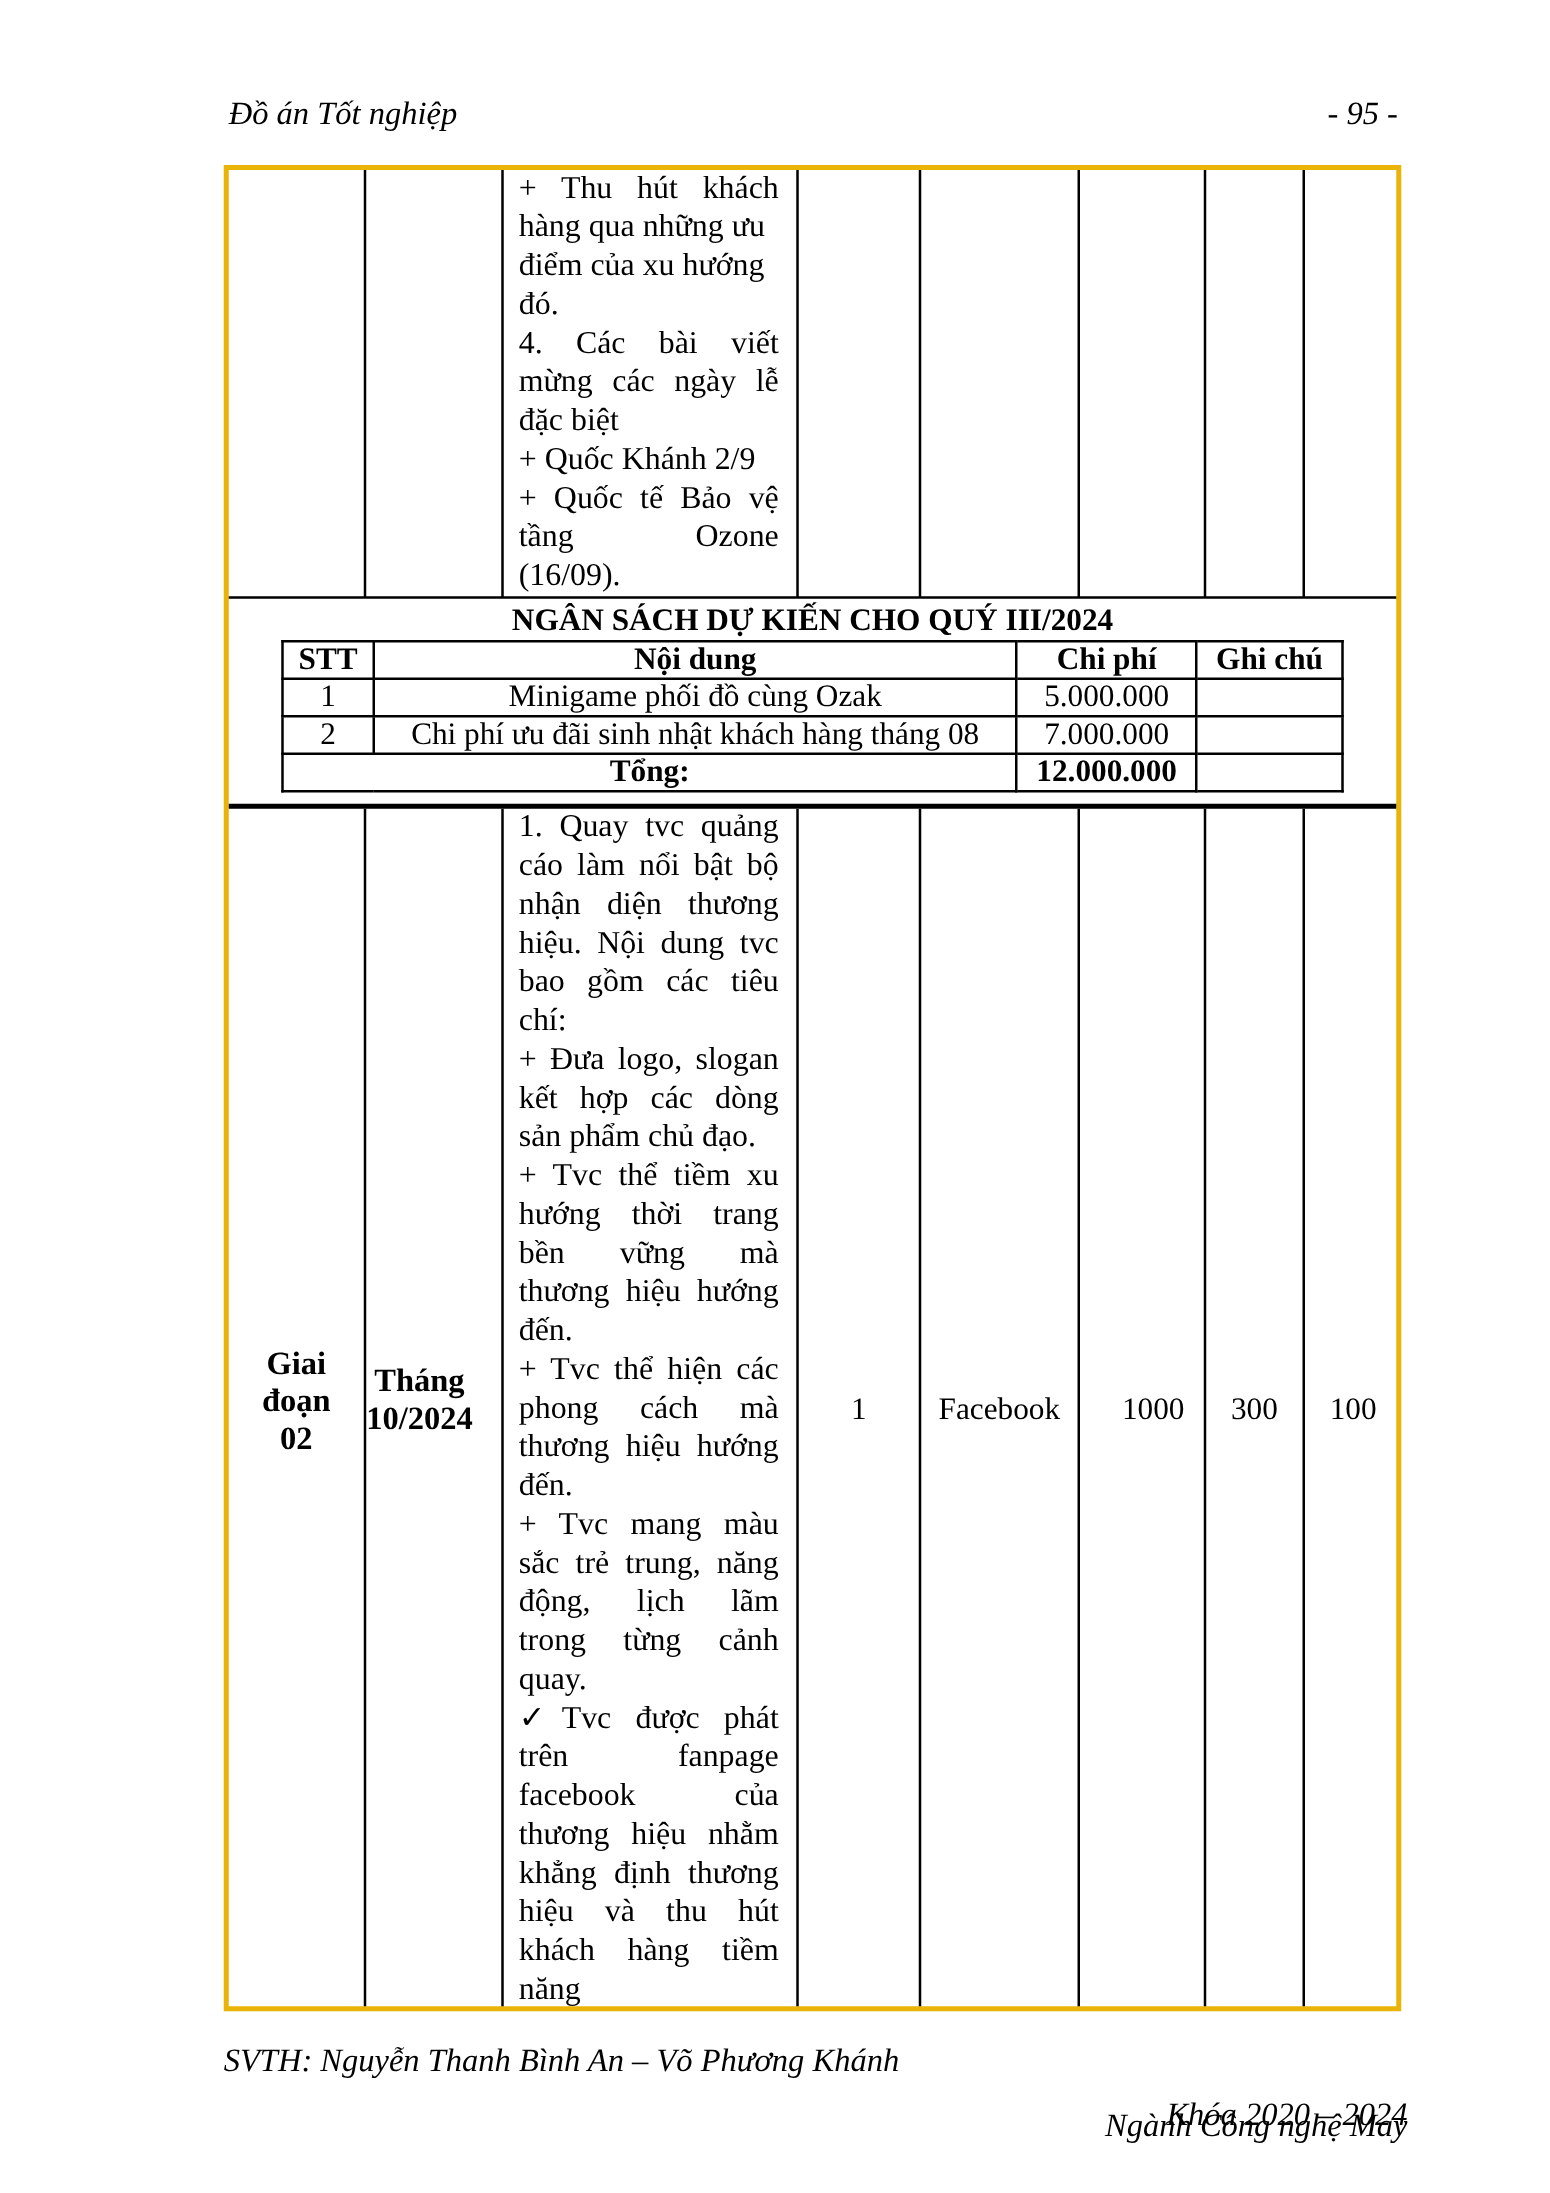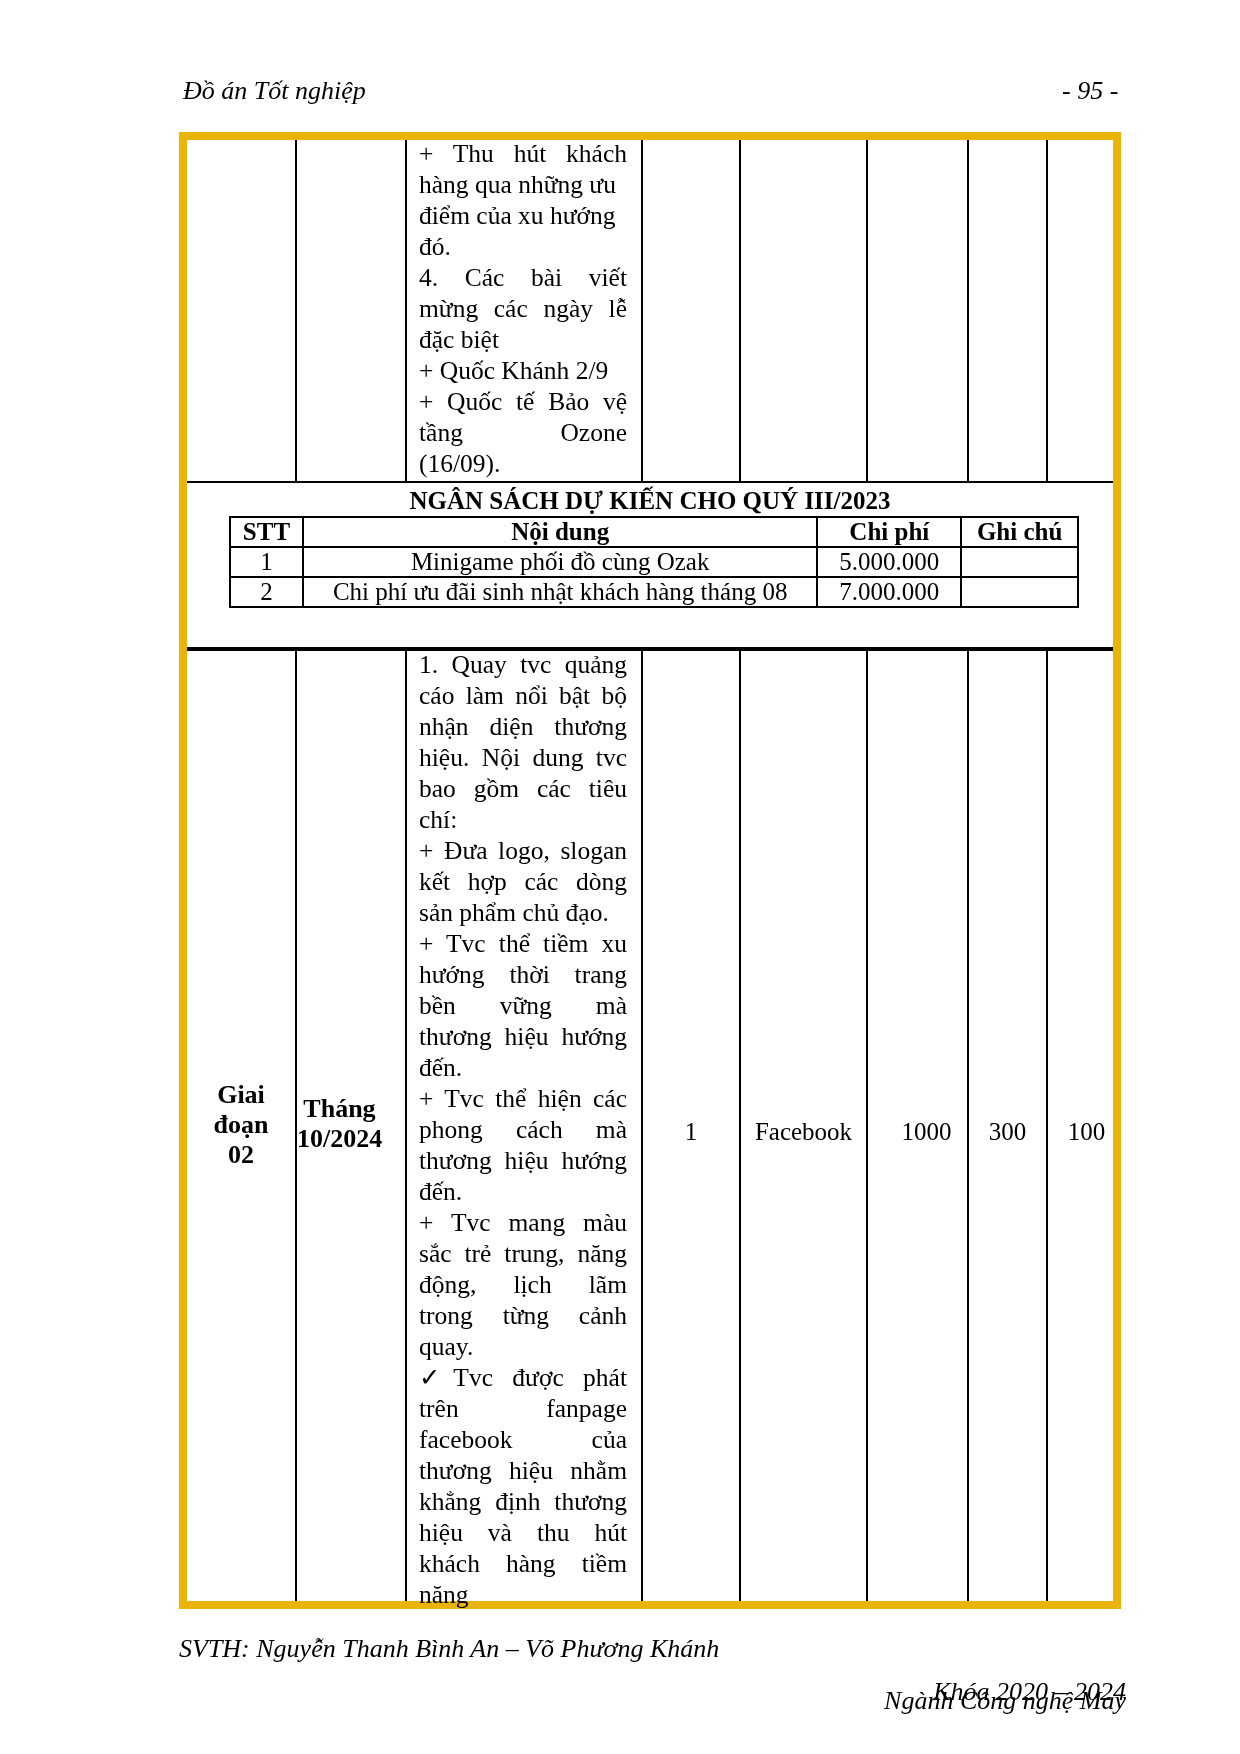--- a/index.html
+++ b/index.html
@@ -5,21 +5,21 @@
   html, body { margin:0; padding:0; background:#ffffff; }
   body { width:1240px; height:1754px; position:relative; overflow:hidden;
          font-family:"Liberation Serif", "DejaVu Serif", serif; color:#000; }
   .hdr-left { position:absolute; left:183px; top:76px; font-size:26px; font-style:italic; }
   .hdr-right { position:absolute; left:1062px; top:76px; font-size:26px; font-style:italic; }
   .ftr-left { position:absolute; left:179px; top:1634px; font-size:26px; font-style:italic; }
   .ftr-right1 { position:absolute; right:114px; top:1686px; font-size:26px; font-style:italic; }
   .ftr-right2 { position:absolute; right:114px; top:1677px; font-size:26px; font-style:italic; }
 
   .frame { position:absolute; left:179px; top:132px; width:942px; height:1477px;
-           border:8px solid #eab308; box-sizing:border-box; }
+           border:4px solid #eab308; box-sizing:border-box; }
   .vline { position:absolute; width:2px; background:#000; }
   .hline { position:absolute; left:0; right:0; background:#000; }
 
   .cell-text { position:absolute; font-size:25.5px; line-height:31px; text-align:justify;
                text-align-last:left; }
   .cell-text div { text-align:justify; text-align-last:justify; }
   .cell-text div.last { text-align-last:left; }
 
   .budget-title { position:absolute; left:0; right:0; top:346px; text-align:center;
                   font-weight:bold; font-size:25px; line-height:30px; }
@@ -57,21 +57,21 @@
     <div>mừng các ngày lễ</div>
     <div class="last">đặc biệt</div>
     <div class="last">+ Quốc Khánh 2/9</div>
     <div>+ Quốc tế Bảo vệ</div>
     <div>tầng Ozone</div>
     <div class="last">(16/09).</div>
   </div>
 
   <div class="hline" style="top:341px; height:2px;"></div>
 
-  <div class="budget-title">NGÂN SÁCH DỰ KIẾN CHO QUÝ III/2023</div>
+  <div class="budget-title">NGÂN SÁCH DỰ KIẾN CHO QUÝ III/2024</div>
   <table class="budget">
     <colgroup>
       <col style="width:73px">
         <col style="width:516px">
         <col style="width:144px">
         <col style="width:117px">
     </colgroup>
     <tbody>
         <tr>
       <th>STT</th>
@@ -82,20 +82,25 @@
     <tr>
       <td>1</td>
       <td>Minigame phối đồ cùng Ozak</td>
       <td>5.000.000</td>
       <td></td>
     </tr>
     <tr>
       <td>2</td>
       <td>Chi phí ưu đãi sinh nhật khách hàng tháng 08</td>
       <td>7.000.000</td>
+      <td></td>
+    </tr>
+    <tr>
+      <td colspan="2" class="bold">Tổng:</td>
+      <td class="bold">12.000.000</td>
       <td></td>
     </tr>
   </tbody>
     </table>
 
   <div class="hline" style="top:507px; height:4px;"></div>
 
   <div class="vline" style="left:108px; top:511px; bottom:0;"></div>
   <div class="vline" style="left:218px; top:511px; bottom:0;"></div>
   <div class="vline" style="left:454px; top:511px; bottom:0;"></div>

